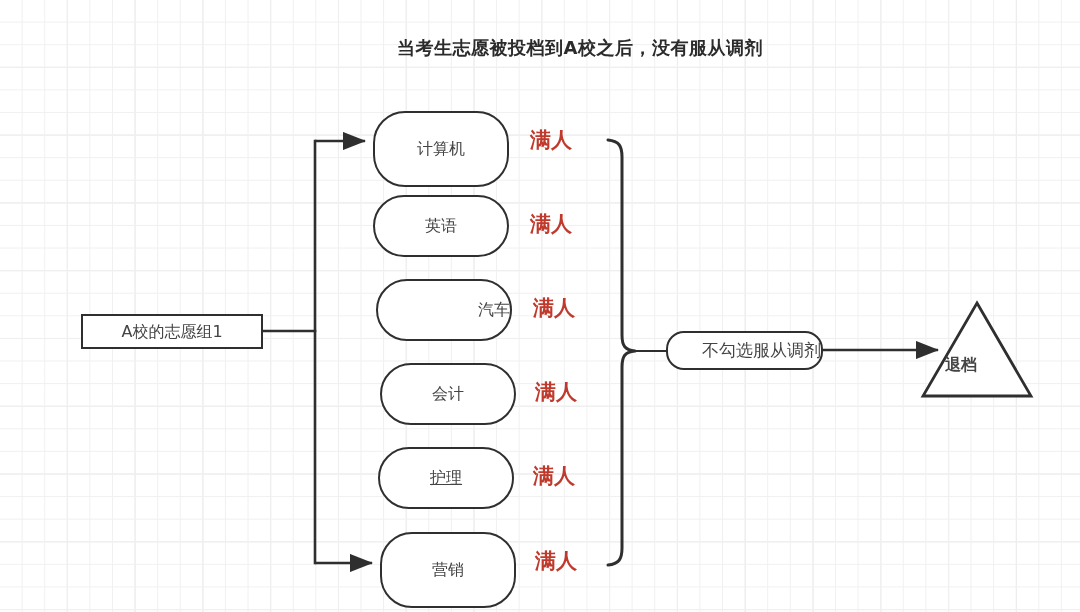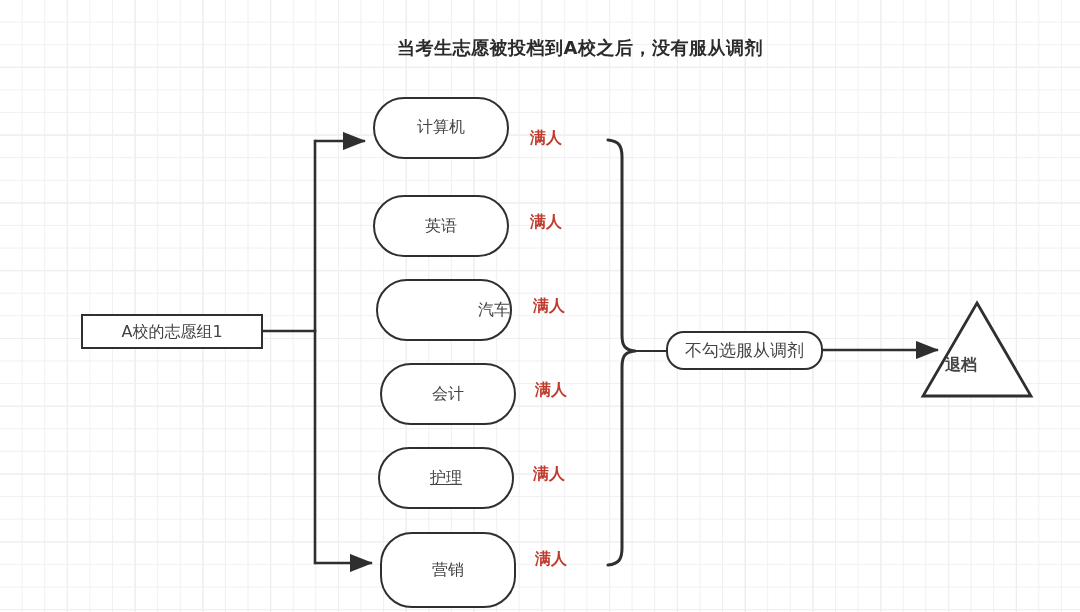--- a/index.html
+++ b/index.html
@@ -49,25 +49,25 @@
     justify-content: center;
     background: #ffffff;
     border: 2.5px solid #2f2f2f;
     color: #444444;
     font-size: 16px;
     line-height: 1;
   }
 
   .node.rounded { border-radius: 32px; }
   .node.sharp   { border-radius: 0; border-width: 2px; text-align: center; }
-  .node.pill    { border-radius: 18px; font-size: 17px; }
+  .node.pill    { border-radius: 18px; font-size: 17px; justify-content: flex-end; }
 
   .status {
     position: absolute;
-    font-size: 16px;
+    font-size: 21px;
     font-weight: bold;
     color: #bf3a2c;
     white-space: nowrap;
     line-height: 1;
   }
 
   .tri-label {
     position: absolute;
     font-size: 16px;
     color: #444444;
@@ -118,21 +118,21 @@
 
     <path d="M 823 350 L 938 350" fill="none" stroke="#2f2f2f" stroke-width="2.6" marker-end="url(#arrowhead)"></path>
 
     <polygon points="977,303 1031,396 923,396" fill="#ffffff" stroke="#2f2f2f" stroke-width="2.8" stroke-linejoin="miter"></polygon>
   </svg>
 
   <div class="node sharp" style="left:81px; top:314px; width:182px; height:35px;">
     <span>A校的志愿组1</span>
   </div>
 
-  <div class="node rounded" style="left:373px; top:97px; width:136px; height:62px;font-family:Liberation Mono, monospace;">
+  <div class="node rounded" style="left:373px; top:111px; width:136px; height:76px;">
     <span>计算机</span>
   </div>
   <div class="node rounded" style="left:373px; top:195px; width:136px; height:62px;justify-content:center;">
     <span>英语</span>
   </div>
   <div class="node rounded" style="left:376px; top:279px; width:136px; height:62px;justify-content:flex-end;">
     <span>汽车</span>
   </div>
   <div class="node rounded" style="left:380px; top:363px; width:136px; height:62px;">
     <span>会计</span>

